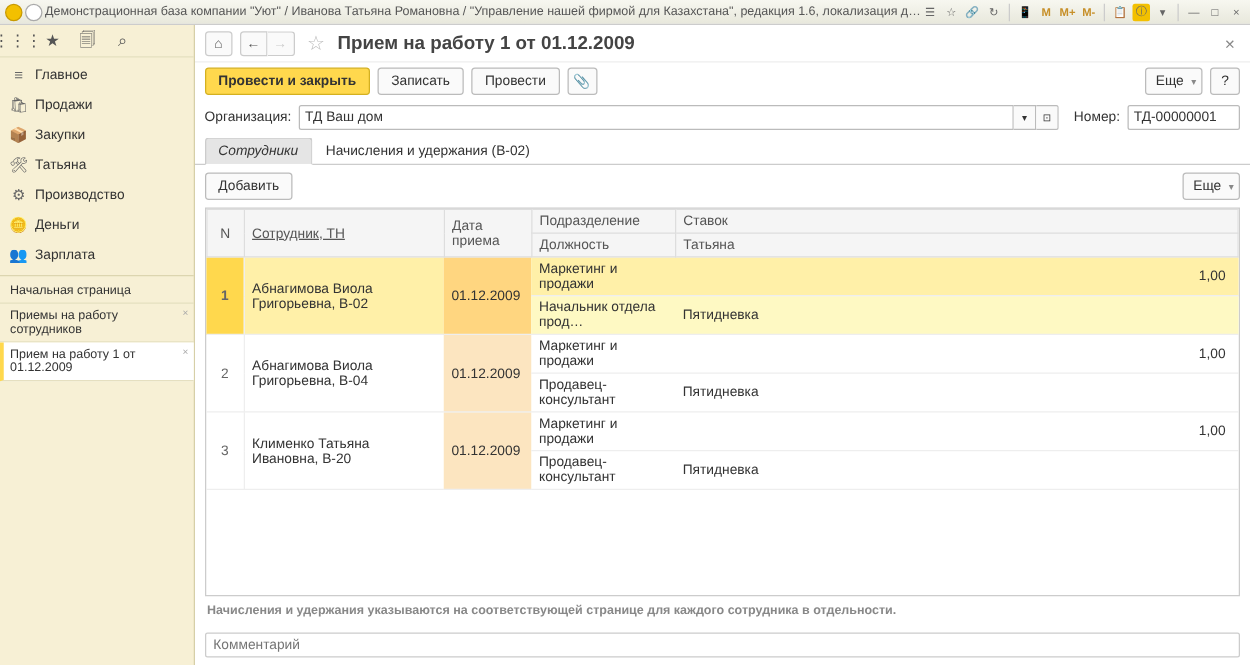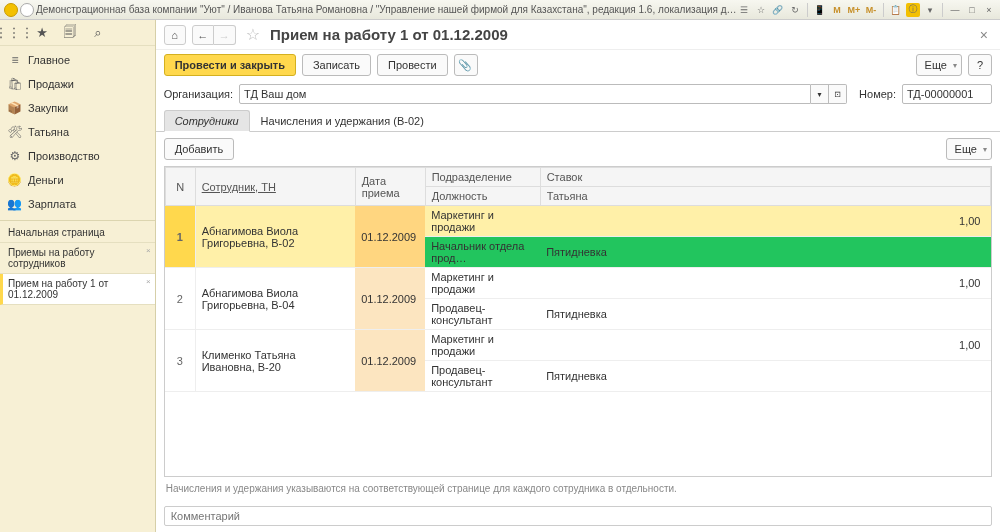--- a/index.html
+++ b/index.html
@@ -65,26 +65,26 @@
   
   .table-wrap { margin:0 8px; border:1px solid #ccc; flex:1; overflow:auto; min-height:0;}
   table { width:100%; border-collapse:collapse; font-size:11px;}
   th { background:#f5f5f5; border:1px solid #ddd; padding:3px 6px; text-align:left; font-weight:normal; color:#555; height:18px;}
   th.num { width:30px; text-align:center;}
   th.w-emp { width:160px;text-decoration:underline;} th.w-date{width:70px;} th.w-dept{width:115px;}
   td { border-bottom:1px solid #eee; padding:3px 6px; height:18px; color:#333;}
   tr.sel td { background:#fff0a8;}
   tr.sel td.num { background:#ffd84d; font-weight:bold;}
   tr.sel td.date { background:#ffd680;}
-  tr.sel.sub td { background:#22c55e;}
+  tr.sel.sub td { background:#fef9c3;}
   tr.plain td.date { background:#fce5c0;}
   td.num { text-align:center; color:#666; border-right:1px solid #eee; width:30px;}
   td.right { text-align:right; padding-right:10px;}
   
-  .hint { padding:6px 10px; font-size:10px; color:#888;}
+  .hint { padding:6px 10px; font-size:10px; color:#888;font-weight:bold;}
   .comment-row { padding:6px 8px;}
   .comment-input { width:100%; height:20px; border:1px solid #ccc; border-radius:2px; padding:0 6px; font-size:11px; color:#aaa;}
 </style>
 </head>
 <body>
 
 <div class="app-header">
   <span class="circle yellow"></span>
   <span class="circle white"></span>
   <span class="app-title">Демонстрационная база компании "Уют" / Иванова Татьяна Романовна / "Управление нашей фирмой для Казахстана", редакция 1.6, локализация для Казахстана: "1С:Франчайзинг Ваниев" / EUR 1… (1С:Предприятие)</span>

